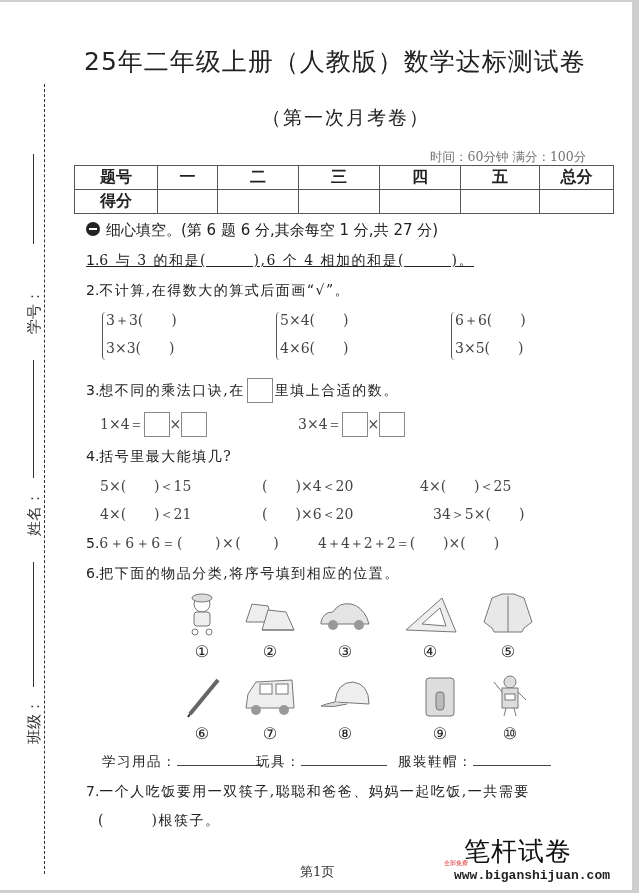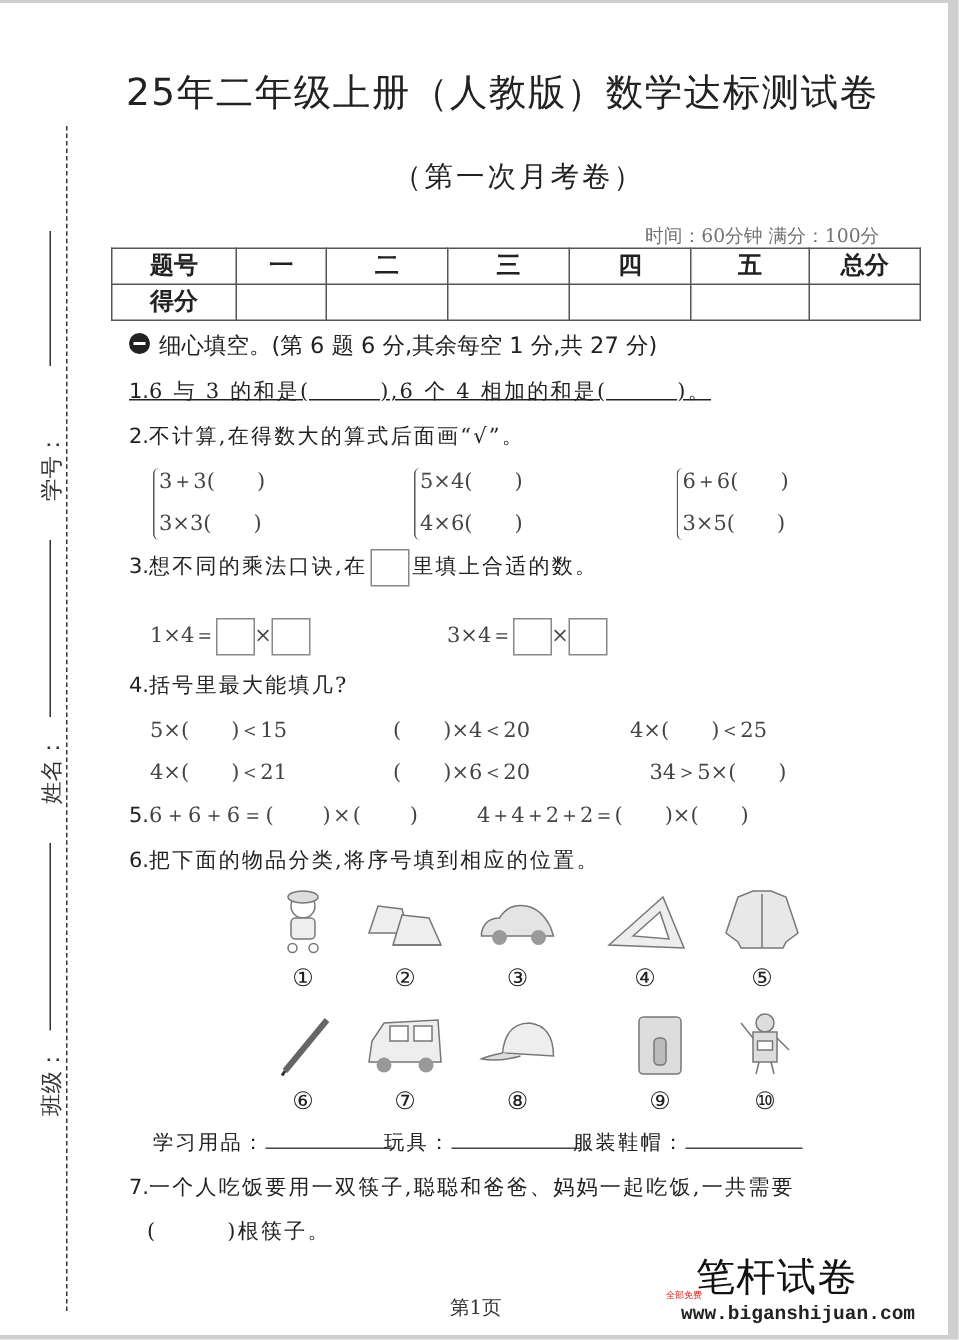--- a/index.html
+++ b/index.html
@@ -86,21 +86,21 @@
   <div class="brace" style="left:102px;top:310px;height:48px;"></div>
   <div class="abs expr" style="left:106px;top:310px;">3＋3(　　)</div>
   <div class="abs expr" style="left:106px;top:338px;">3×3(　　)</div>
   <div class="brace" style="left:276px;top:310px;height:48px;"></div>
   <div class="abs expr" style="left:280px;top:310px;">5×4(　　)</div>
   <div class="abs expr" style="left:280px;top:338px;">4×6(　　)</div>
   <div class="brace" style="left:451px;top:310px;height:48px;"></div>
   <div class="abs expr" style="left:455px;top:310px;">6＋6(　　)</div>
   <div class="abs expr" style="left:455px;top:338px;">3×5(　　)</div>
 
-  <div class="abs q" style="left:86px;top:364px;text-align:right;">
+  <div class="abs q" style="left:86px;top:376px;text-align:right;">
     <span class="qnum">3.</span><span>想不同的乘法口诀,在</span><span class="box" style="margin:0 2px;"></span><span>里填上合适的数。</span>
   </div>
   <div class="abs expr" style="left:100px;top:410px;">
     <span>1×4＝</span><span class="box"></span><span>×</span><span class="box"></span>
   </div>
   <div class="abs expr" style="left:298px;top:410px;">
     <span>3×4＝</span><span class="box"></span><span>×</span><span class="box"></span>
   </div>
 
   <div class="abs q" style="left:86px;top:446px;">
@@ -206,21 +206,21 @@
       </svg>
     <div class="num">⑩</div>
   </div>
 
   <div class="abs q" style="left:102px;top:751px;font-size:13.5px;">
     <span>学习用品：</span><span class="blank" style="width:86px;"></span>
   </div>
   <div class="abs q" style="left:256px;top:751px;font-size:13.5px;">
     <span>玩具：</span><span class="blank" style="width:86px;"></span>
   </div>
-  <div class="abs q" style="left:382px;top:751px;font-size:13.5px;">
+  <div class="abs q" style="left:398px;top:751px;font-size:13.5px;">
     <span>服装鞋帽：</span><span class="blank" style="width:78px;"></span>
   </div>
 
   <div class="abs q" style="left:86px;top:781px;">
     <span class="qnum">7.</span><span>一个人吃饭要用一双筷子,聪聪和爸爸、妈妈一起吃饭,一共需要</span>
   </div>
   <div class="abs q" style="left:98px;top:810px;">(　　　)根筷子。</div>
 
   <div class="abs footer">第1页</div>
   <div class="abs logo-tag">全部免费</div>

